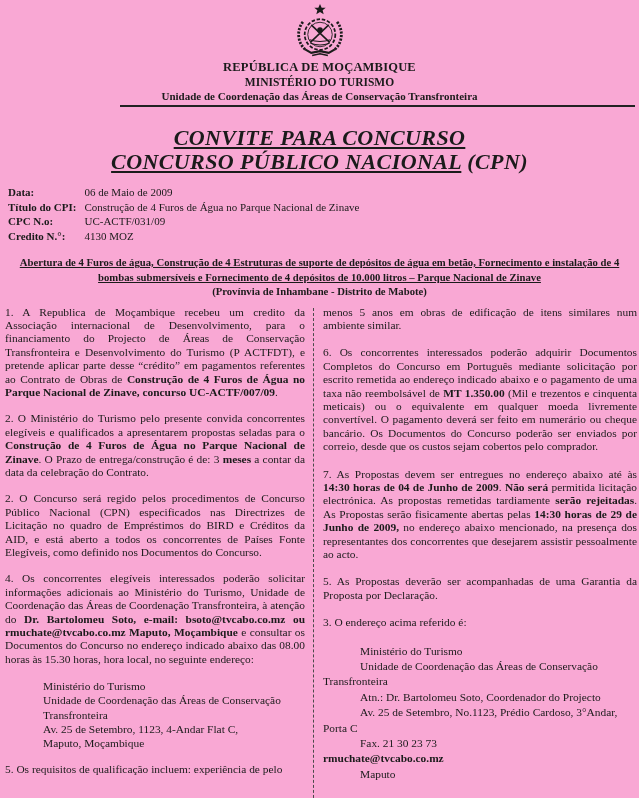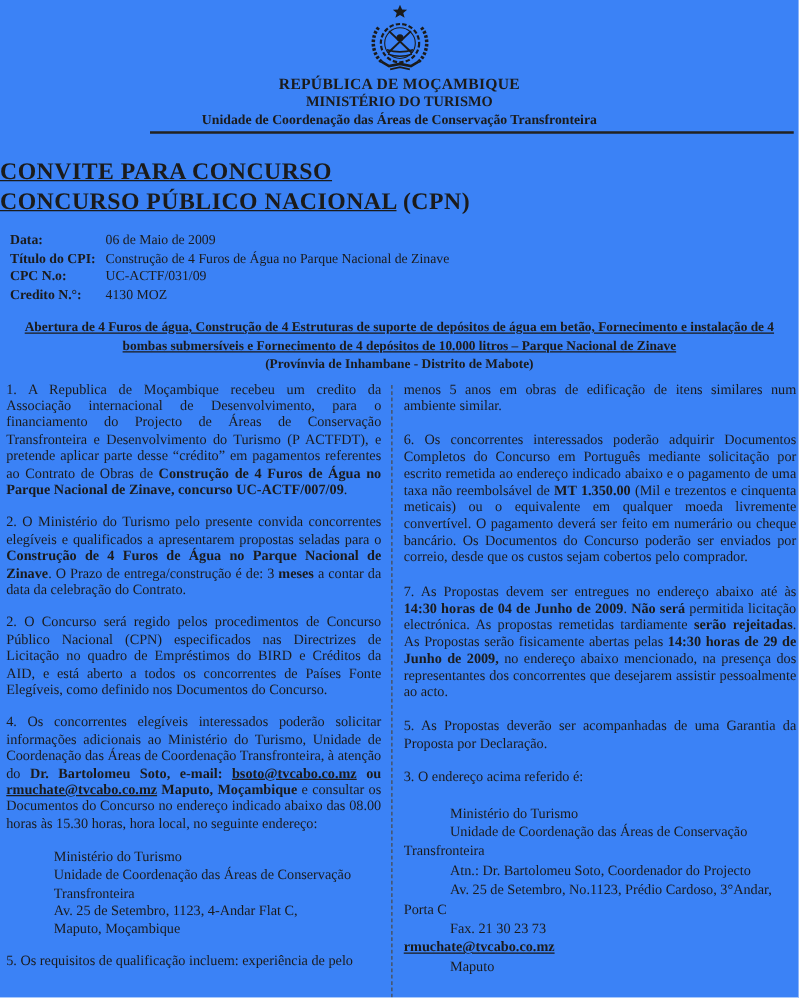--- a/index.html
+++ b/index.html
@@ -1,53 +1,53 @@
 <!DOCTYPE html>
 <html><head>
 <meta charset="utf-8">
 <style>
   html,body { margin:0; padding:0; background:#ffffff; }
   .page {
     position:relative;
     width:639px; height:798px;
     margin:0 auto;
-    background:#3b82f6;
+    background:#f9a8d4;
     color:#1b1b1b;
     font-family:"Liberation Serif","DejaVu Serif",serif;
     overflow:hidden;
     box-sizing:border-box;
   }
   
   .header { text-align:center; padding-top:3px; }
   .emblem svg { width:90px; height:56px; display:block; margin:0 auto; }
   .h-republic { font-size:12.5px; font-weight:bold; letter-spacing:0.2px; margin-top:1px; }
   .h-ministry { font-size:11.5px; font-weight:bold; margin-top:1px; }
   .unit-wrap { position:relative; margin-top:2px; height:19px; }
   .unit-text { font-size:11px; font-weight:bold; position:relative; z-index:1; }
   .unit-rule { position:absolute; left:120px; right:4px; top:15px; border-top:2px solid #222; }
   
-  .title { text-align:left; margin-top:17px; font-weight:bold; font-size:19px; line-height:24px; letter-spacing:0.4px; }
+  .title { text-align:center; margin-top:17px; font-weight:bold; font-size:22px; line-height:24px; letter-spacing:0.4px;font-style:italic; }
   .title .u { text-decoration:underline; }
   
   .meta { margin:11px 0 0 8px; font-size:11px; line-height:14.5px; border-collapse:collapse; }
   .meta td { padding:0; vertical-align:top; }
   .meta td.lbl { font-weight:bold; white-space:nowrap; width:58px; padding-right:8px; }
   
   .banner { margin:12px auto 0 auto; width:634px; text-align:center; font-weight:bold; font-size:10.7px; line-height:14.5px; }
   .banner .u { text-decoration:underline; }
   
   .columns { display:flex; margin-top:7px; padding:0 2px 0 5px; font-size:11.4px; line-height:13.4px; }
   .col { text-align:justify; }
   .col-left { width:300px; flex:0 0 300px; }
   .divider { width:0; border-left:1.5px dashed #4a4a4a; margin:2px 9px 0 8px; height:505px; flex:0 0 auto; }
   .col-right { flex:1; min-width:0; }
   .col p { margin:0 0 13px 0; }
   .col-right p { margin-bottom:14px; }
   .b { font-weight:bold; }
-  .u { text-decoration:underline; }
+  .u { }
   .addr-l { margin:1px 0 13px 38px; line-height:14.2px; text-align:left; }
   .addr-r { line-height:15.4px; text-align:left; }
   .addr-r .ind { text-indent:37px; }
   .last-line { margin-bottom:0; }
 </style>
 </head>
 <body>
 
 <div class="page">
 

